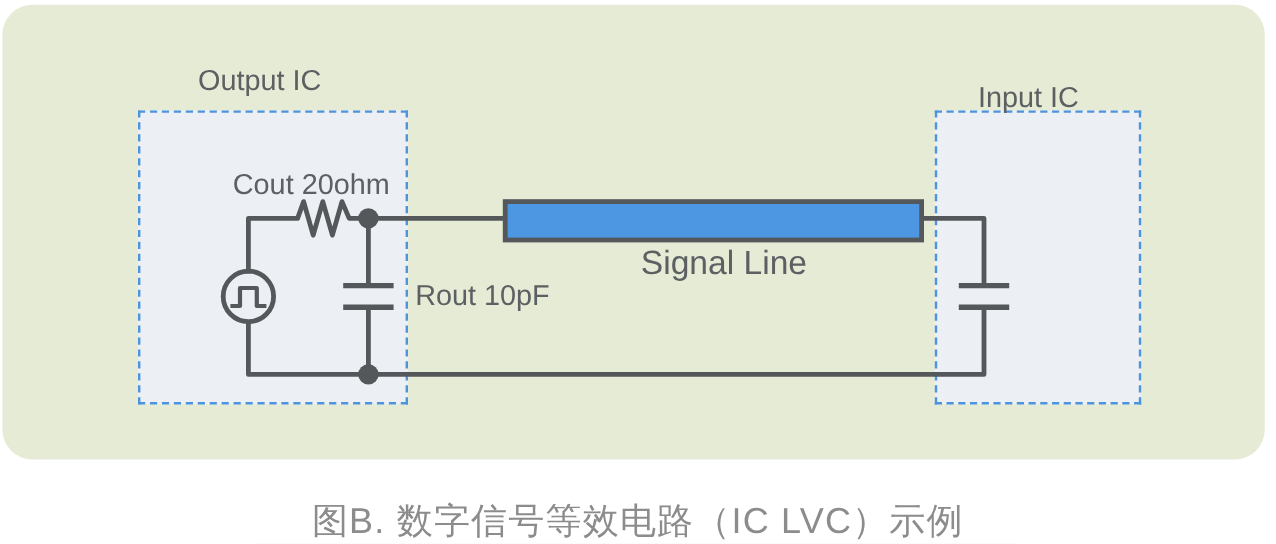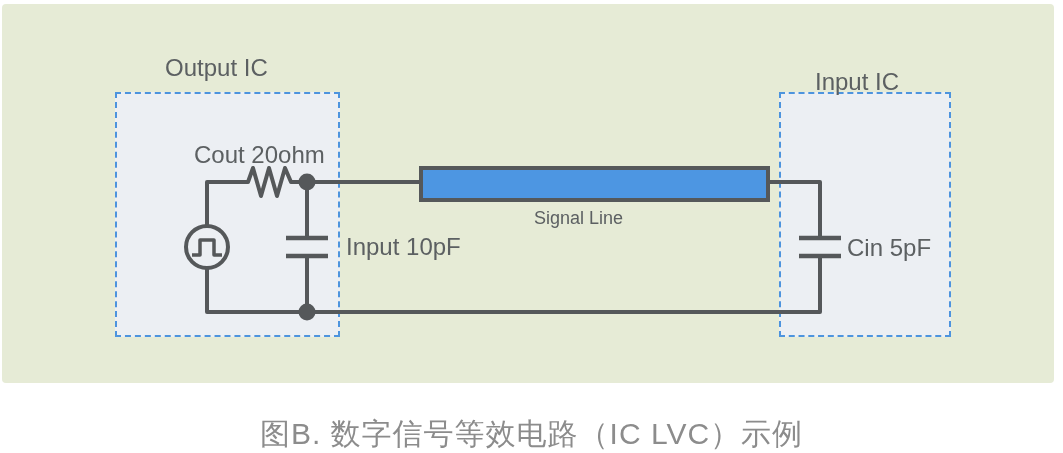--- a/index.html
+++ b/index.html
@@ -11,42 +11,42 @@
     --panel-bg:#e6ebd6;
     --box-fill:#eceff3;
     --dash-blue:#4d94de;
     --line-blue:#4d96e2;
     --wire-gray:#55585a;
     --text-gray:#5c6062;
     --caption-gray:#8c8c8c;
   }
   .panel{
     position:absolute;left:2px;top:4px;width:1052px;height:379px;
-    background:var(--panel-bg);border-radius:4px;
+    background:var(--panel-bg);border-radius:25px;
   }
   .ic-box{
     position:absolute;box-sizing:border-box;
     background:var(--box-fill);
     border:2px dashed var(--dash-blue);
   }
   .ic-box.output{left:113px;top:88px;width:225px;height:245px;}
   .ic-box.input{left:777px;top:88px;width:172px;height:245px;}
   svg.circuit{position:absolute;left:0;top:0;width:1063px;height:453px;pointer-events:none;}
   .lbl{
     position:absolute;color:var(--text-gray);
     font-size:24px;line-height:28px;white-space:nowrap;
   }
   .lbl.output-ic{left:163px;top:50px;}
   .lbl.input-ic{left:813px;top:64px;}
   .lbl.rout{left:192px;top:137px;}
   .lbl.cout{left:344px;top:229px;}
   .lbl.cin{left:845px;top:230px;}
   .signal-label{
     position:absolute;left:532px;top:199px;color:var(--text-gray);
-    font-size:18px;line-height:31px;white-space:nowrap;
+    font-size:28px;line-height:31px;white-space:nowrap;
   }
   .caption{
     position:absolute;left:0;top:414px;width:1063px;
     text-align:center;color:var(--caption-gray);
     font-size:30px;letter-spacing:1px;
   }
 </style>
 </head>
 <body>
 
@@ -83,21 +83,20 @@
         <path d="M797,252 L839,252" fill="none" stroke="var(--wire-gray)" stroke-width="4.5"></path>
       </g>
 
       <circle cx="305" cy="178" r="8.5" fill="var(--wire-gray)"></circle>
       <circle cx="305" cy="308" r="8.5" fill="var(--wire-gray)"></circle>
     </svg>
 
     <div class="lbl output-ic">Output IC</div>
     <div class="lbl input-ic">Input IC</div>
     <div class="lbl rout">Cout 20ohm</div>
-    <div class="lbl cout">Input 10pF</div>
+    <div class="lbl cout">Rout 10pF</div>
     <div class="signal-label">
       <div>Signal Line</div>
     </div>
-    <div class="lbl cin">Cin 5pF</div>
   </div>
 
   <div class="caption">图B. 数字信号等效电路（IC LVC）示例</div>
 </div>
 
 </body></html>

